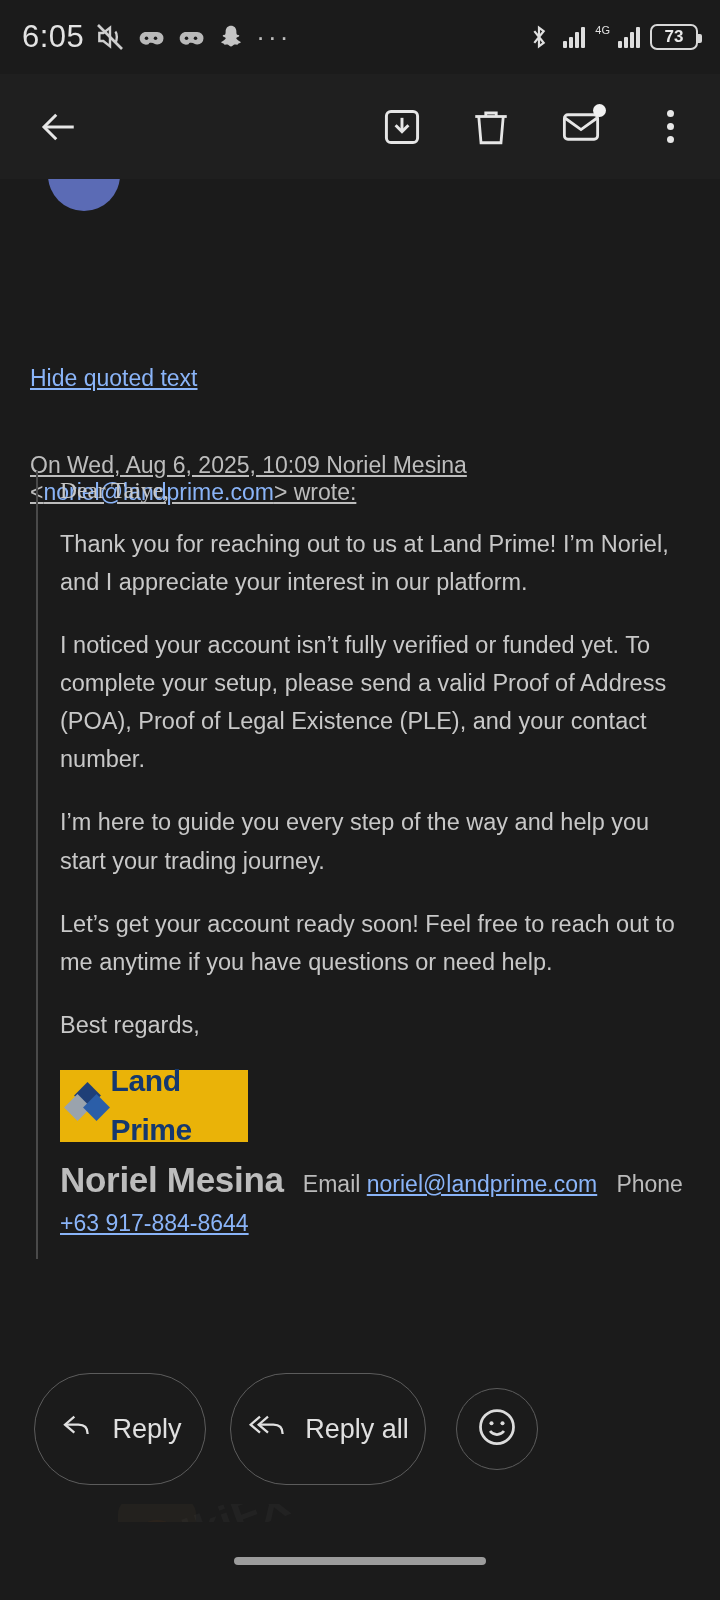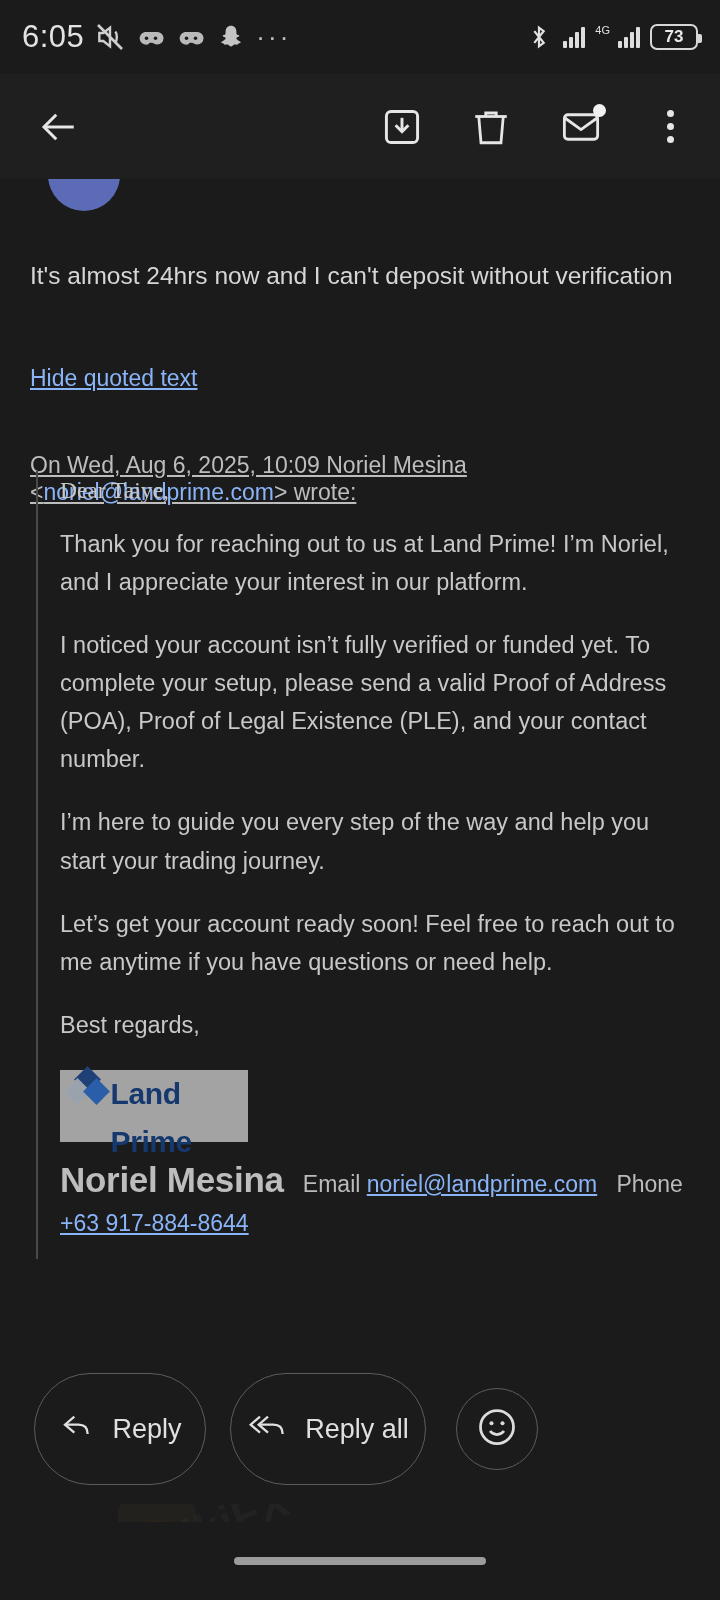--- a/index.html
+++ b/index.html
@@ -114,22 +114,22 @@
   .quote-block {
     position: absolute; left: 36px; top: 292px; width: 650px;
     border-left: 2px solid #4a4a4a;
     padding: 0 0 18px 22px;
     color: #c8c8c8; font-size: 23.5px; line-height: 1.62;
   }
   .quote-block p { margin-bottom: 25px; }
   .quote-block p:first-child { margin-bottom: 16px; font-family: Liberation Serif, serif; }
 
   .logo-box {
-    width: 188px; height: 72px; background: #a3a3a3;
-    display: flex; align-items: flex-start; gap: 8px;
+    width: 188px; height: 72px; background: #eab308;
+    display: flex; align-items: center; gap: 8px;
     padding-left: 8px; margin: 26px 0 12px;
   }
   .logo-diamonds { position: relative; width: 40px; height: 40px; }
   .logo-diamonds i {
     position: absolute; display:block; width: 19px; height: 19px;
     transform: rotate(45deg);
   }
   .logo-diamonds i:nth-child(1){ left: 10px; top: 0px;  background:#1f3f77; }
   .logo-diamonds i:nth-child(2){ left: 0px;  top: 12px; background:#9aa3ad; }
   .logo-diamonds i:nth-child(3){ left: 19px; top: 12px; background:#2b5ea8; }
@@ -277,21 +277,20 @@
         <i></i>
       </span>
   </div>
 </div>
 
 <div class="content">
 
   <div class="avatar-peek"></div>
 
   <div class="msg-body">
-    <div>It's almost 24hrs now and I can't deposit without verification</div>
   </div>
 
   <a class="hide-quoted" href="#">Hide quoted text</a>
 
   <div class="quote-head">
     <span>On Wed, Aug 6, 2025, 10:09 Noriel Mesina &lt;</span><a href="#">noriel@landprime.com</a><span>&gt; wrote:</span>
   </div>
 
   <div class="quote-block">
     <p>Dear Taiye,</p>

